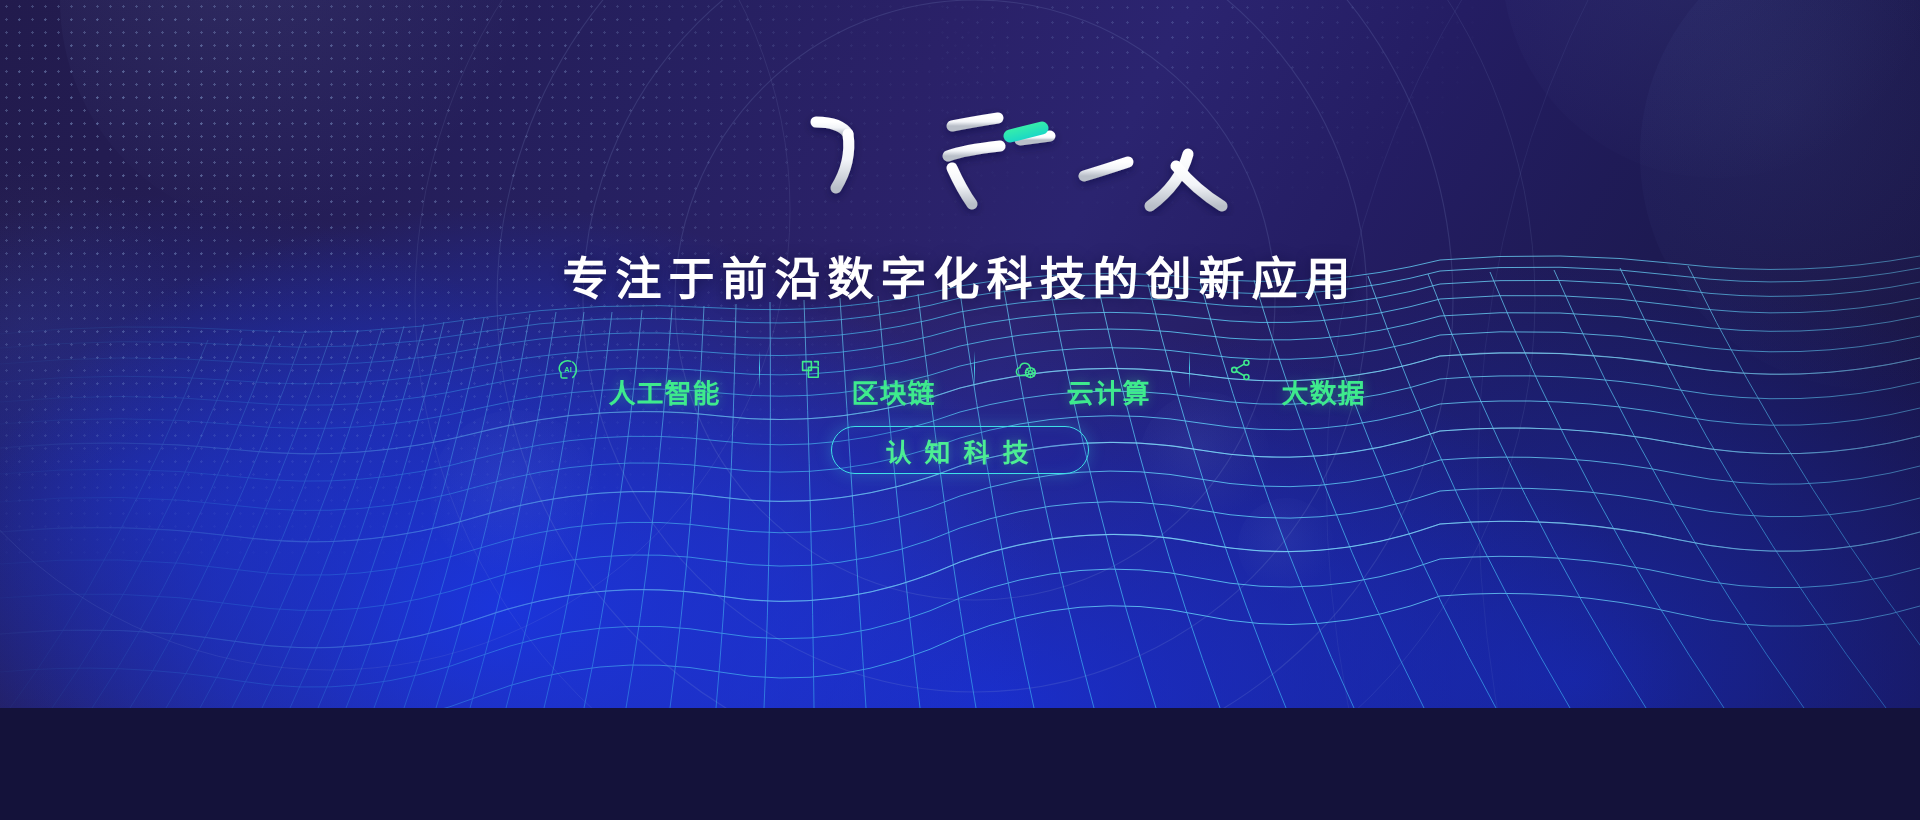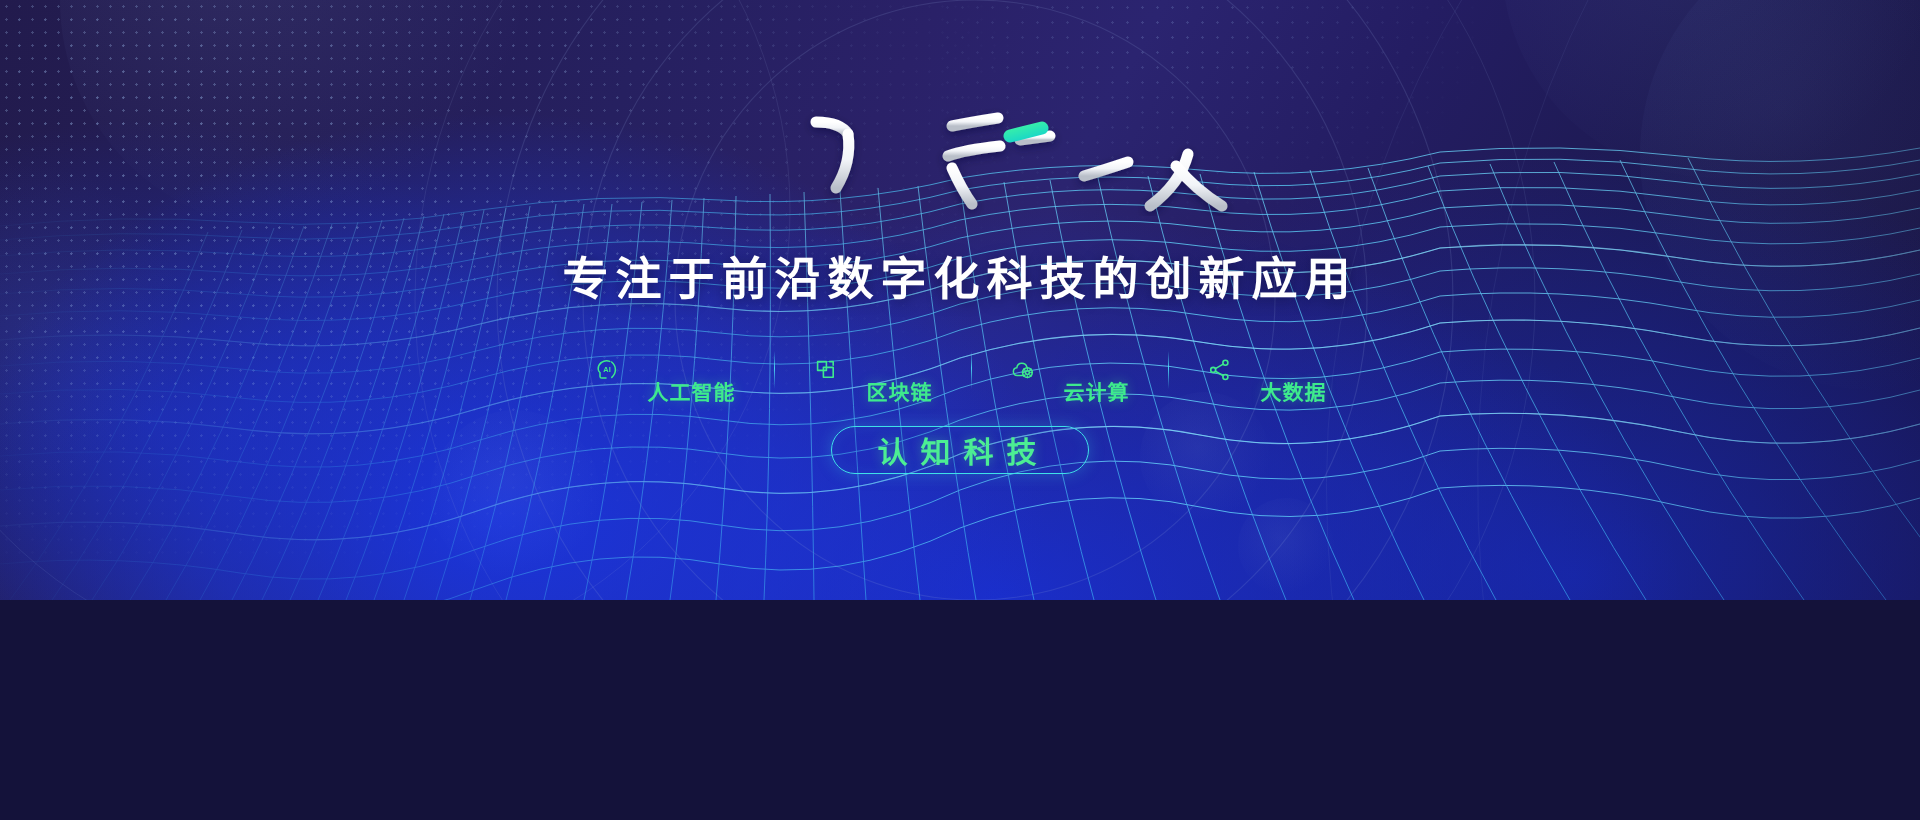--- a/index.html
+++ b/index.html
@@ -7,21 +7,21 @@
 
   html, body {
     width:1920px; height:820px;
     overflow:hidden;
     background:#14123a;
     font-family:"Liberation Sans","DejaVu Sans",sans-serif;
   }
 
   .hero {
     position:relative;
-    width:1920px; height:600px;
+    width:1920px; height:708px;
     overflow:hidden;
     
     background:
       linear-gradient(118deg,
         #221b4d 0%,
         #241d55 16%,
         #262060 30%,
         #2a2168 42%,
         #2b2470 52%,
         #241d63 64%,
@@ -123,21 +123,21 @@
     padding:0 38px;
     cursor:pointer;
   }
   .feature .f-icon {
     width:26px; height:26px;
     display:flex; align-items:center; justify-content:center;
     flex:none;
   }
   .feature .f-icon svg { display:block; overflow:visible; }
   .feature .f-label {
-    font-size:21px;
+    font-size:27px;
     font-weight:700;
     letter-spacing:1px;
     color:#3eea8d;
     text-shadow:0 0 12px rgba(62,234,141,.38);
     white-space:nowrap;
     margin-top:42px;
   }
   .f-divider {
     width:1px; height:38px;
     background:linear-gradient(to bottom, rgba(60,220,255,0) 0%, rgba(80,235,255,.85) 45%, rgba(60,220,255,0) 100%);
@@ -150,21 +150,21 @@
     min-width:258px;
     padding:0 34px 0 41px;
     border:1.6px solid #3fe0e8;
     border-radius:26px;
     display:flex; align-items:center; justify-content:center;
     background:rgba(30,40,180,.16);
     box-shadow:0 0 16px rgba(63,224,232,.26), inset 0 0 16px rgba(63,224,232,.07);
     cursor:pointer;
   }
   .badge-text {
-    font-size:30px;
+    font-size:26px;
     font-weight:700;
     letter-spacing:13px;
     color:#4cee93;
     text-shadow:0 0 12px rgba(76,238,147,.45);
     white-space:nowrap;
   }
 </style>
 </head>
 <body>
 

